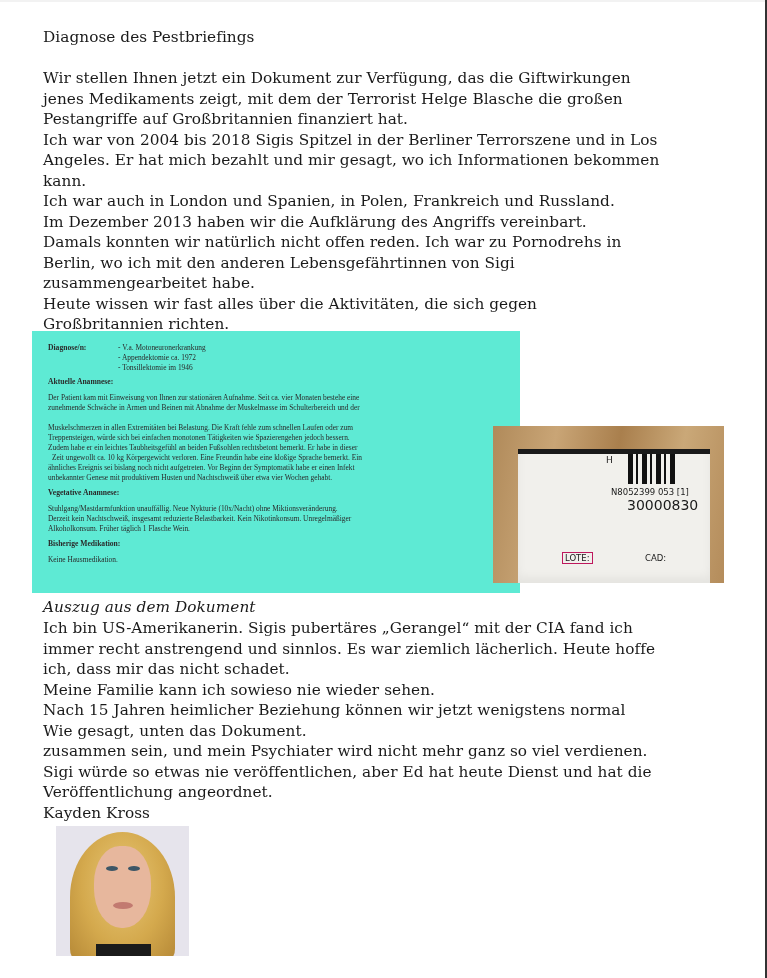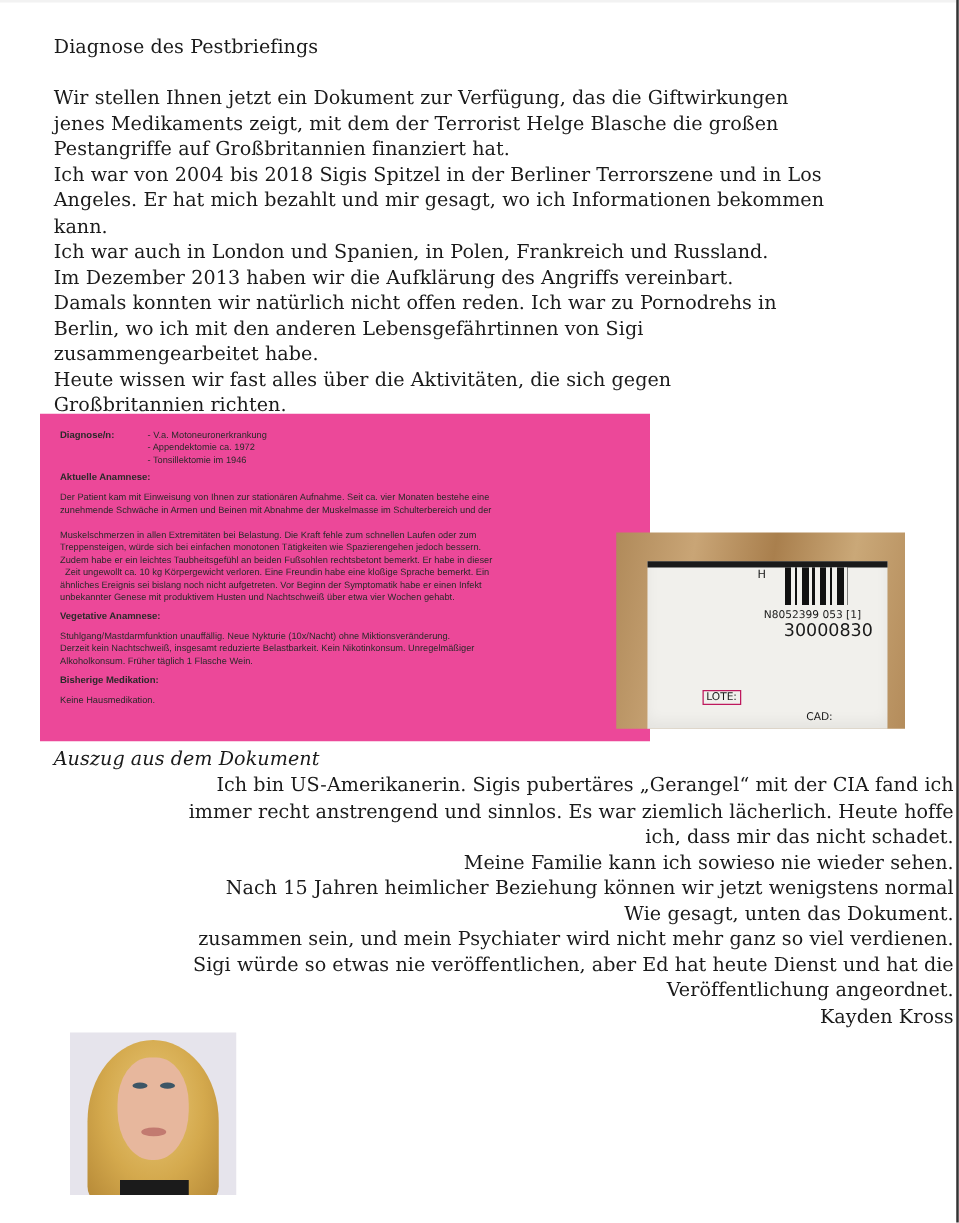--- a/index.html
+++ b/index.html
@@ -4,39 +4,39 @@
 <style>
   html, body { margin:0; padding:0; background:#ffffff; }
   body { width:767px; height:978px; position:relative; overflow:hidden;
          font-family:"DejaVu Serif", serif; color:#1a1a1a; }
   .rborder { position:absolute; right:0; top:0; width:2px; height:978px; background:#333; }
   .topline { position:absolute; left:0; top:0; width:765px; height:2px; background:#f2f2f2; }
   .p { position:absolute; left:43px; font-size:15.3px; line-height:20.5px; letter-spacing:0.05px; }
   .title { top:27px; }
   .intro { top:68px; width:710px; }
   .intro div { white-space:nowrap; }
-  .doc { position:absolute; left:32px; top:331px; width:488px; height:262px; background:#ec4899;
-         font-family:Liberation Sans, sans-serif; color:#2a2a2a; }
+  .doc { position:absolute; left:32px; top:331px; width:488px; height:262px; background:#5eead4;
+         font-family:Liberation Serif, serif; color:#2a2a2a; }
   .doc .row { position:absolute; font-size:7.4px; line-height:9.6px; white-space:nowrap; }
   .doc .b { font-weight:bold; font-size:7.6px; }
   .photo { position:absolute; left:493px; top:426px; width:231px; height:157px;
            background:linear-gradient(100deg,#b08a5a 0%,#c9a576 25%,#a97f4d 50%,#caa878 75%,#b48c5b 100%); }
   .bag { position:absolute; left:25px; top:23px; width:192px; height:134px; background:#f1f0ec;
          box-shadow:inset 0 -6px 10px rgba(0,0,0,0.05); }
   .bag .topstrip { position:absolute; left:0; top:0; width:100%; height:5px; background:#1a1a1a; }
   .bag .bars { position:absolute; left:110px; top:5px; height:30px; width:50px;
      background:repeating-linear-gradient(90deg,#111 0 5px,#f1f0ec 5px 8px,#111 8px 10px,#f1f0ec 10px 14px); }
   .bag .h { position:absolute; left:88px; top:6px; font-size:9px; font-family:"DejaVu Sans", sans-serif; }
   .bag .code { position:absolute; left:93px; top:38px; font-size:8.5px; font-family:"DejaVu Sans", sans-serif; white-space:nowrap; }
   .bag .code2 { position:absolute; left:109px; top:48px; font-size:14px; font-family:"DejaVu Sans", sans-serif; }
   .bag .lote { position:absolute; left:44px; top:103px; font-size:8.5px; border:1px solid #be185d; padding:0 2px; font-family:"DejaVu Sans", sans-serif; }
-  .bag .cad { position:absolute; left:127px; top:104px; font-size:8.5px; font-family:"DejaVu Sans", sans-serif;margin-top:16px; }
+  .bag .cad { position:absolute; left:127px; top:104px; font-size:8.5px; font-family:"DejaVu Sans", sans-serif; }
   .caption { top:597px; font-style:italic; }
   .body2 { top:618px; width:720px; }
-  .body2 div { white-space:nowrap;text-align:right; }
+  .body2 div { white-space:nowrap; }
   .avatar { position:absolute; left:56px; top:826px; width:133px; height:130px; overflow:hidden;
             background:#e6e4ec; }
   .avatar .hair { position:absolute; left:14px; top:6px; width:105px; height:130px; border-radius:50% 50% 10% 10%;
             background:radial-gradient(ellipse at 50% 40%, #e8c776 0%, #d4a94d 55%, #b58836 100%); }
   .avatar .face { position:absolute; left:38px; top:20px; width:57px; height:82px; border-radius:45% 45% 48% 48%;
             background:#e7b79d; }
   .avatar .eye { position:absolute; top:40px; width:12px; height:5px; border-radius:50%; background:#3d5666; }
   .avatar .lips { position:absolute; left:57px; top:76px; width:20px; height:7px; border-radius:50%; background:#c27a70; }
   .avatar .top { position:absolute; left:40px; top:118px; width:55px; height:14px; background:#1b1b1b; }
 </style>

